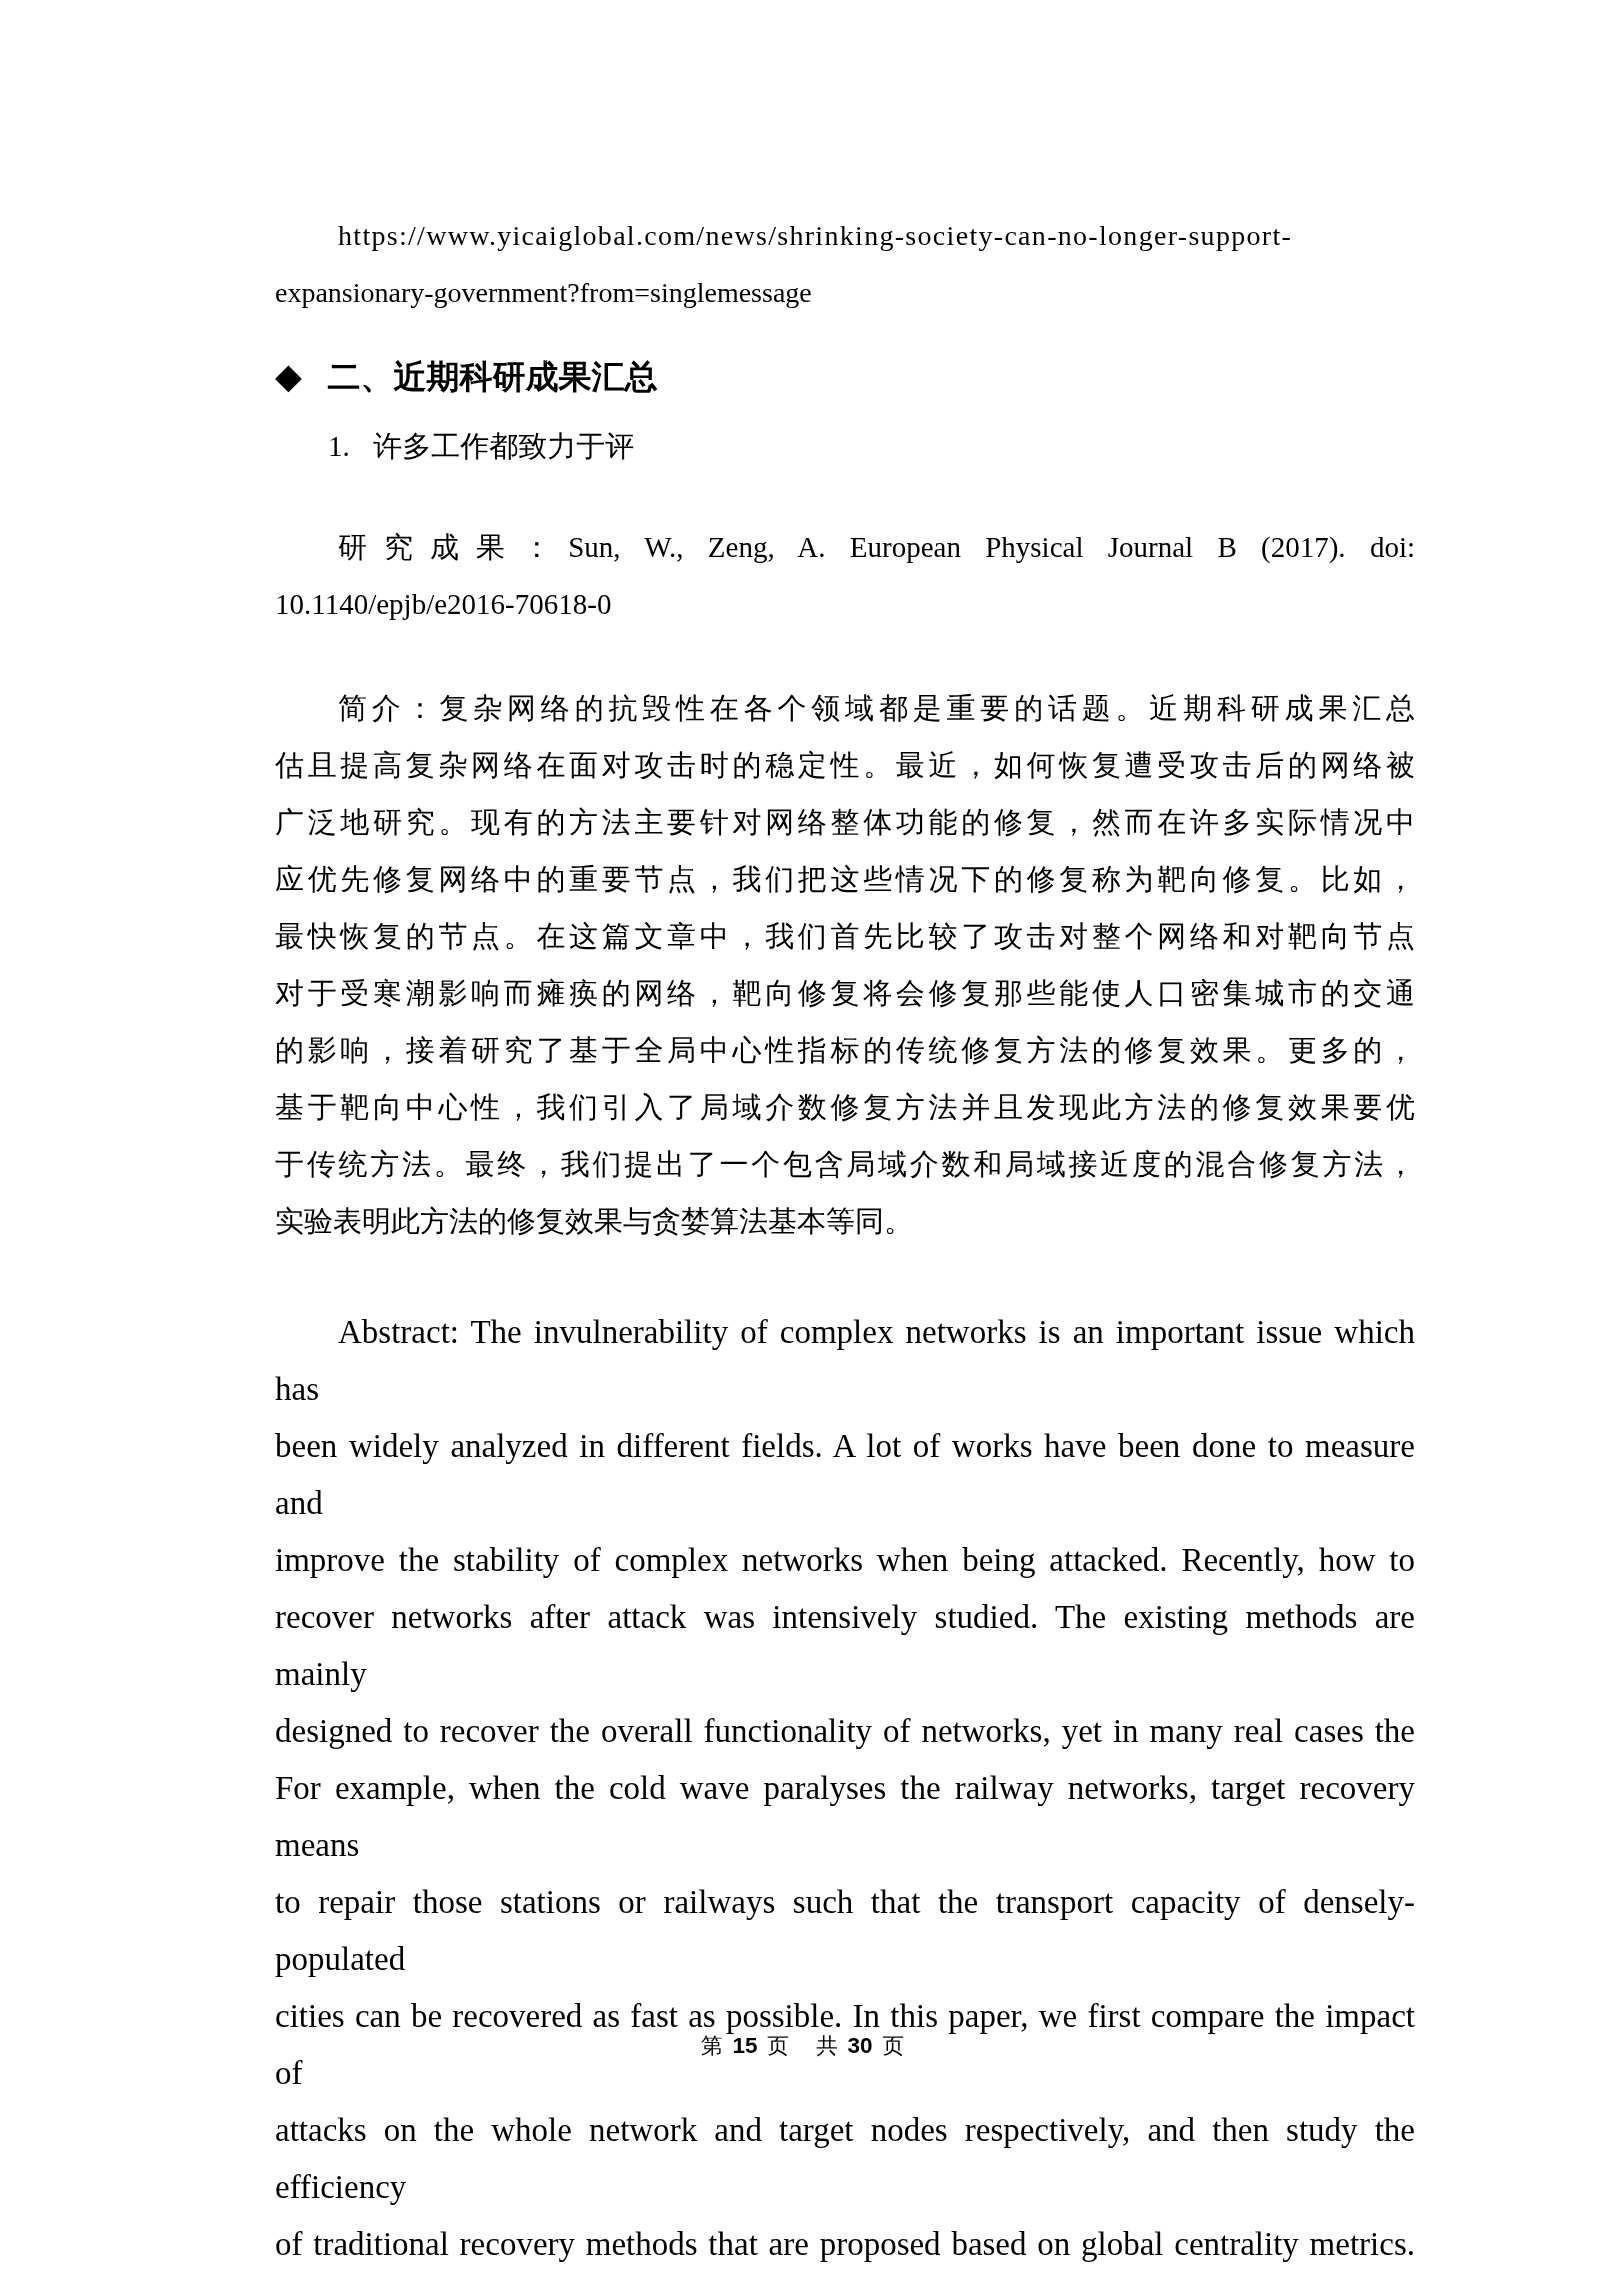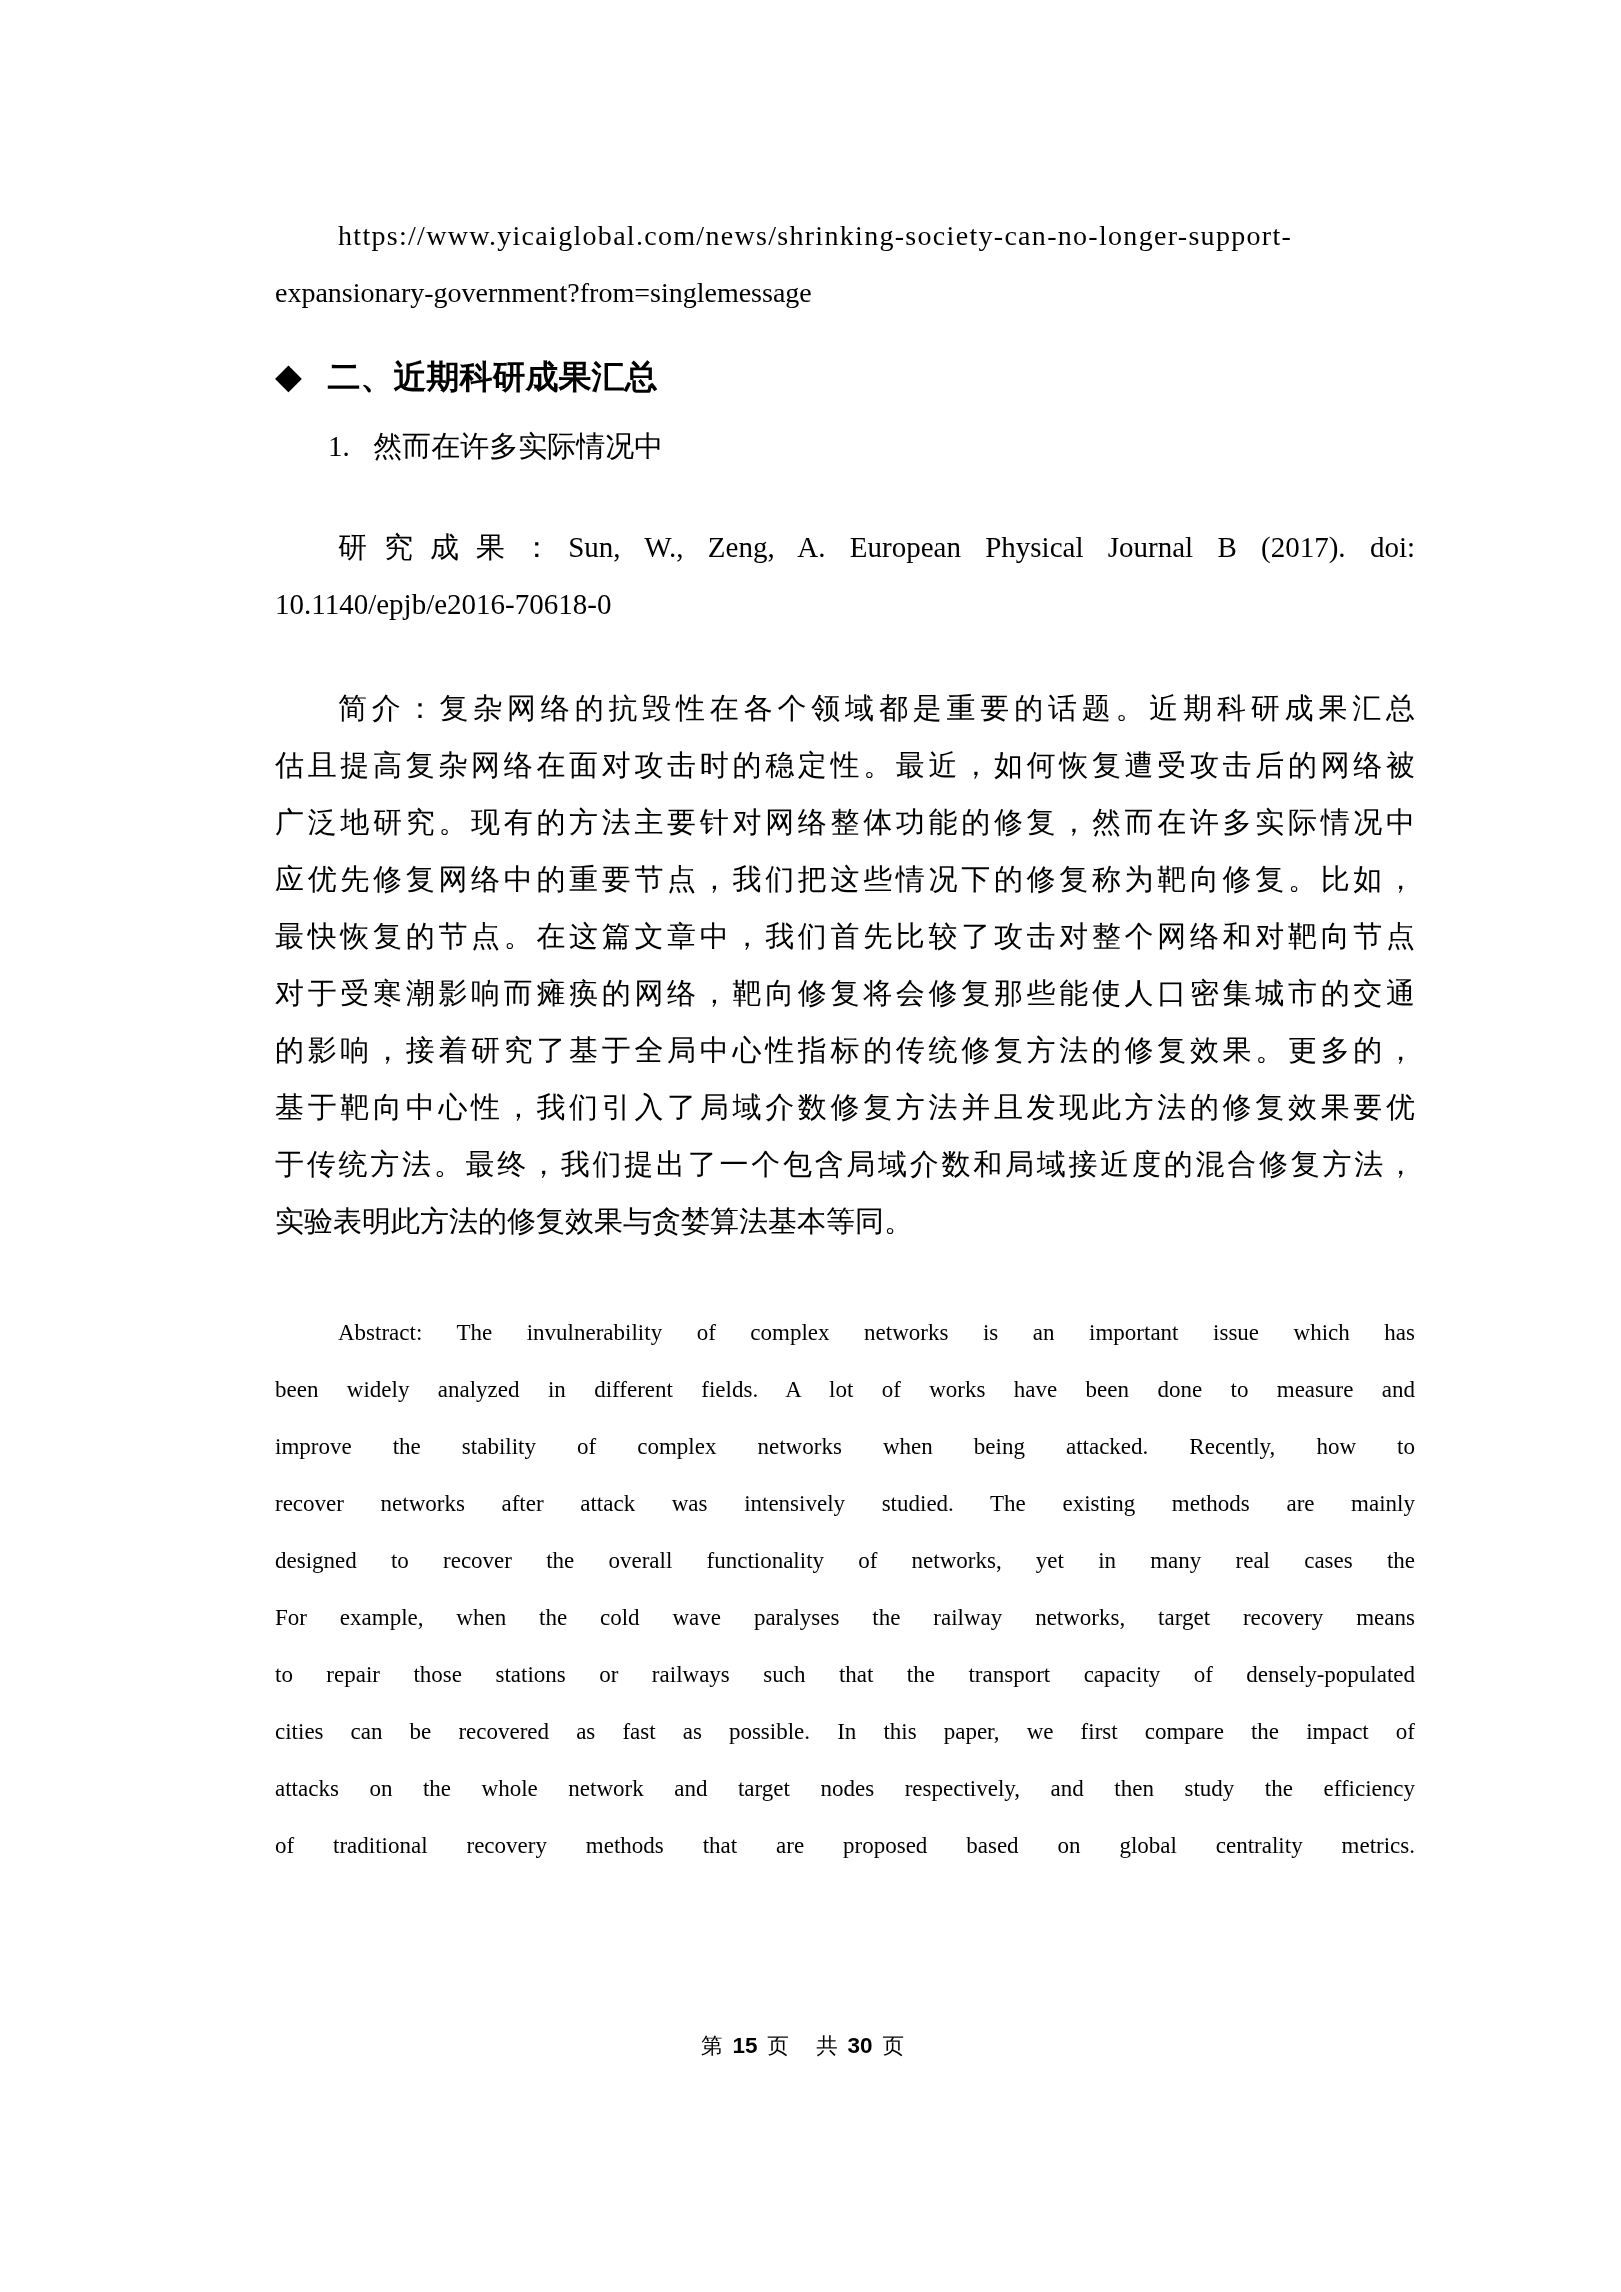--- a/index.html
+++ b/index.html
@@ -52,21 +52,21 @@
     padding-left: 53px;
     font-size: 29px;
     line-height: 57px;
     display: flex;
     align-items: baseline;
   }
   .list-item .num { margin-right: 23.5px; }
 
   .citation { margin-top: 44px; }
   .intro-cn { margin-top: 47px; }
-  .abstract-en { margin-top: 54px; font-size: 23px; }
+  .abstract-en { margin-top: 54px; font-size: 33px; }
 
   .footer {
     position: absolute;
     left: 0; right: 16px;
     top: 2031px;
     text-align: center;
     font-size: 21.6px;
     line-height: 29px;
   }
   .footer .num {
@@ -87,21 +87,21 @@
       <div class="line last">expansionary-government?from=singlemessage</div>
     </div>
 
   <div class="heading">
     <span class="bullet">◆</span>
     <span class="heading-text">二、近期科研成果汇总</span>
   </div>
 
   <div class="list-item">
     <span class="num">1.</span>
-    <span class="item-title">然而在许多实际情况中</span>
+    <span class="item-title">许多工作都致力于评</span>
   </div>
 
   <div class="para citation">
       <div class="line indent">研究成果：Sun, W., Zeng, A. European Physical Journal B (2017). doi:</div>
       <div class="line last">10.1140/epjb/e2016-70618-0</div>
     </div>
 
   <div class="para intro-cn">
       <div class="line indent">简介：复杂网络的抗毁性在各个领域都是重要的话题。近期科研成果汇总</div>
       <div class="line">估且提高复杂网络在面对攻击时的稳定性。最近，如何恢复遭受攻击后的网络被</div>

